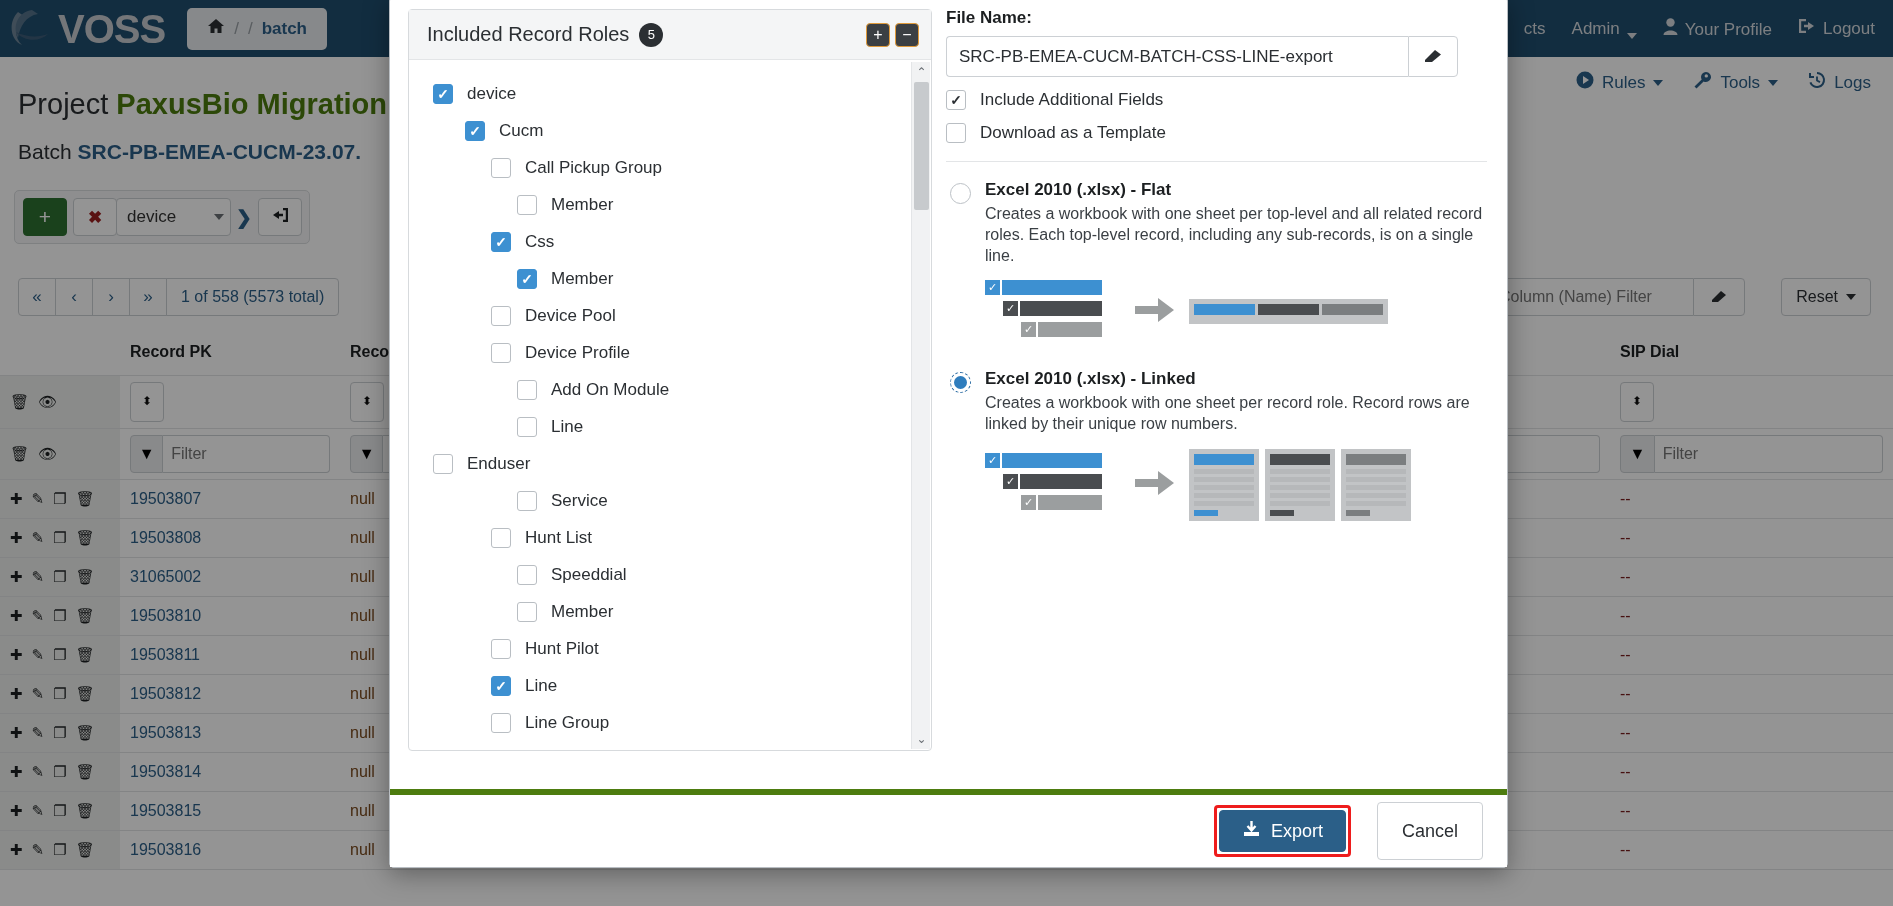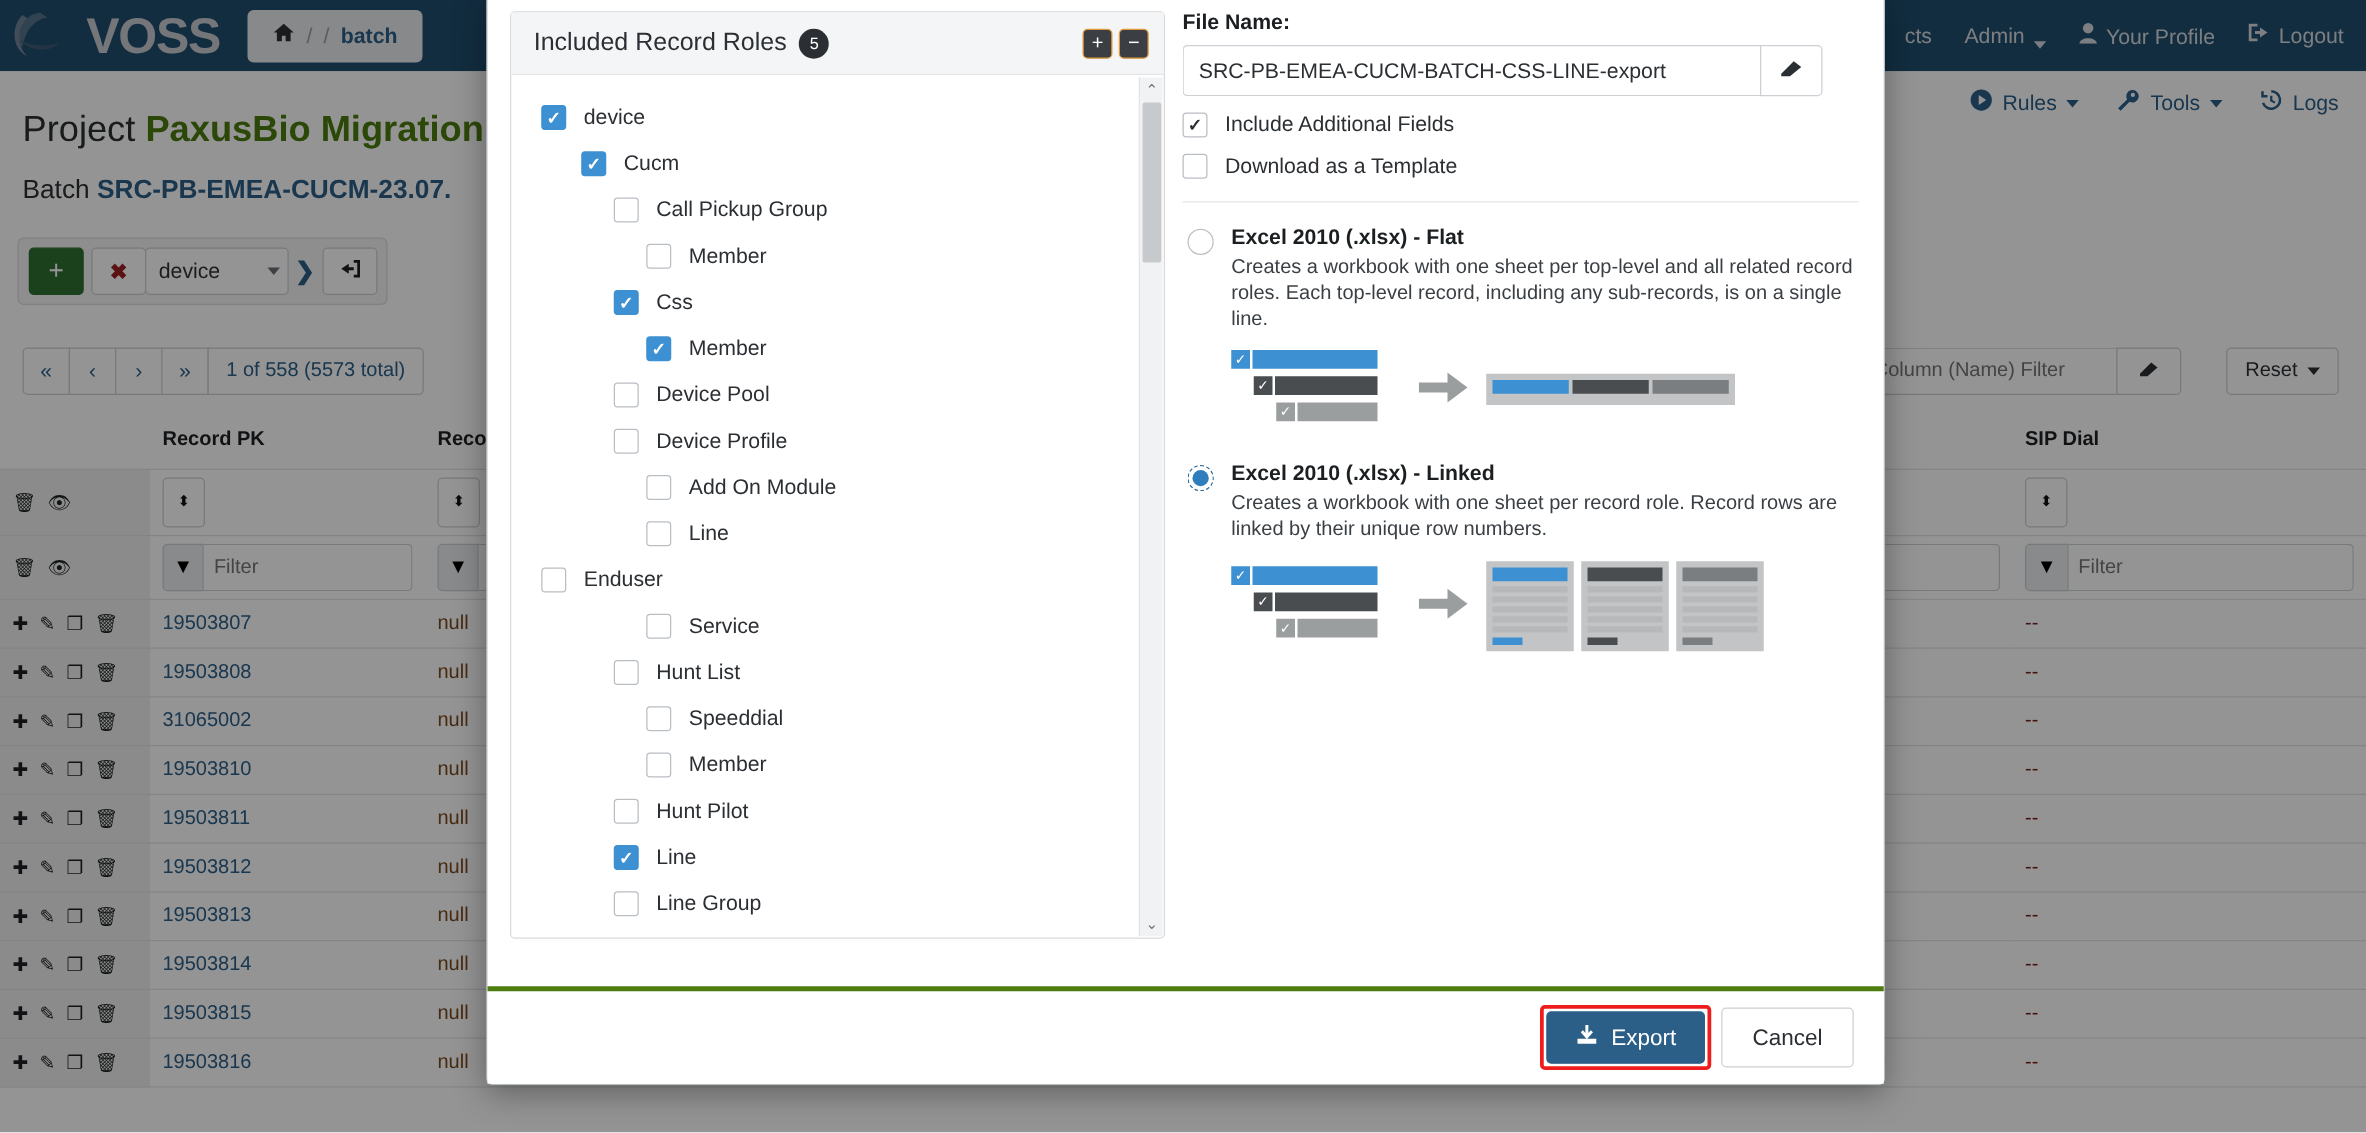--- a/index.html
+++ b/index.html
@@ -13,21 +13,21 @@
     position:relative;
   }
 
   
   #app { position:absolute; inset:0; background:#ffffff; }
 
   .navbar {
     position:absolute; top:0; left:0; width:1893px; height:57px;
     background:#1f4e6e; display:flex; align-items:center;
   }
-  .brand { display:flex; align-items:center; margin-left:10px;gap:11px; }
+  .brand { display:flex; align-items:center; margin-left:10px; }
   .brand-mark { width:46px; height:42px; position:relative; }
   .brand-text { color:#c9ccd1; font-size:40px; font-weight:bold; letter-spacing:-1px; margin-left:2px; line-height:1; }
   .crumbbox {
     margin-left:22px; background:#e9ecef; border-radius:5px;
     height:42px; display:flex; align-items:center; padding:0 20px; gap:9px;
     color:#2b2f33; font-size:17px;
   }
   .crumb-sep { color:#9aa0a6; }
   .crumb-link { color:#2c5f88; font-weight:600; }
   .nav-right { margin-left:auto; display:flex; align-items:center; gap:26px; padding-right:18px; color:#d6dadf; font-size:17px; }
@@ -158,27 +158,27 @@
   .dbar { height:15px; margin-left:2px; }
   .arrow { margin:0 14px 0 10px; }
   .sheetset { display:flex; gap:6px; position:relative; }
   .sheet { width:70px; position:relative; }
   .sheet .srow { height:5px; background:#b6b8ba; margin-bottom:3px; }
   .sheet .stop { height:11px; margin-bottom:4px; }
   .flatsheet { background:#c2c4c6; padding:5px; display:flex; gap:3px; }
   .flatcol { width:61px; }
 
   
-  .modal-foot { position:absolute; left:0; right:0; bottom:0; height:78px; border-top:4px solid #4d7c0f;
-     display:flex; align-items:center; justify-content:flex-end; padding-right:24px; gap:8px; background:#fff;}
+  .modal-foot { position:absolute; left:0; right:0; bottom:0; height:78px; border-top:6px solid #4d7c0f;
+     display:flex; align-items:center; justify-content:flex-end; padding-right:24px; gap:26px; background:#fff;}
   .export-wrap { border:3px solid #ee1c1c; border-radius:4px; padding:2px; }
   .btn-export { background:#2b5f88; color:#fff; border:1px solid #2b5f88; border-radius:4px;
      height:42px; padding:0 22px; font-size:18px; display:flex; align-items:center; gap:10px; font-family:inherit;}
   .btn-cancel { background:#fff; color:#2b2f33; border:1px solid #ccd0d4; border-radius:4px;
-     height:48px; padding:0 24px; font-size:18px; font-family:inherit;}
+     height:58px; padding:0 24px; font-size:18px; font-family:inherit;}
 </style>
 </head>
 <body>
 
 <div id="app">
 
   <div class="navbar">
     <div class="brand">
       <span class="brand-mark">
         <svg width="46" height="42" viewBox="0 0 46 42">

